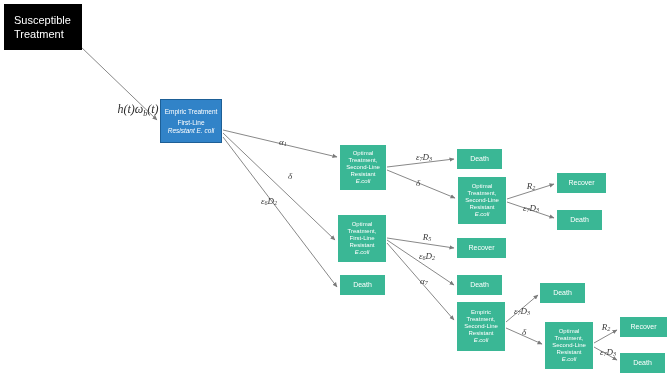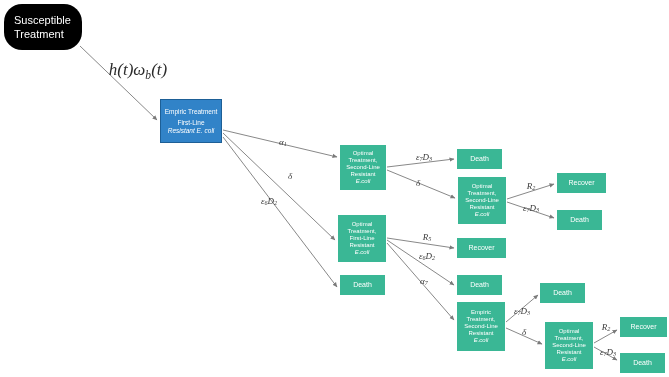--- a/index.html
+++ b/index.html
@@ -39,21 +39,20 @@
   }
   .node.source {
     background: #000000;
     color: #ffffff;
     font-size: 11px;
     line-height: 1.3;
     align-items: flex-start;
     justify-content: flex-start;
     padding: 9px 10px;
     text-align: left;
-    border-radius: 18px;
   }
   .node.source .line { text-align: left; }
   .node.empiric-blue {
     background: #3183c8;
     border: 1px solid #1d5f96;
     font-size: 6.5px;
   }
   .node.teal {
     background: #3ab795;
     font-size: 6px;
@@ -68,22 +67,23 @@
   .edge-label {
     position: absolute;
     font-family: "Liberation Serif", serif;
     font-style: italic;
     font-size: 9px;
     color: #3b3b3b;
     white-space: nowrap;
     transform: translate(-50%, -50%);
   }
   .edge-label.big {
-    font-size: 17px;
+    font-size: 12px;
     color: #2b2b2b;
+    margin-top: 39px;
   }
   .edge-label sub {
     font-size: 0.68em;
     vertical-align: -0.28em;
   }
 </style>
 </head>
 <body>
 
 <div id="canvas">

